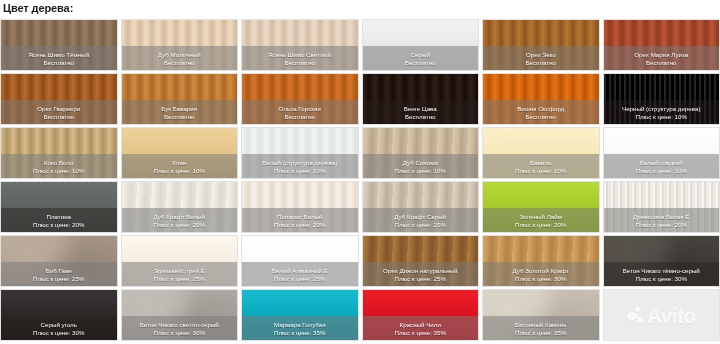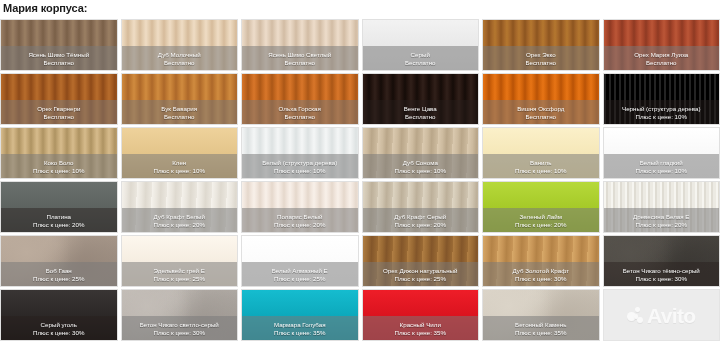--- a/index.html
+++ b/index.html
@@ -67,21 +67,21 @@
     font-size:21px;font-weight:bold;color:#fbfbfb;
     letter-spacing:-0.6px;line-height:21px;
     text-shadow:0 1px 1px rgba(0,0,0,0.07);
   }
 </style>
 </head>
 <body>
 
 <div id="page">
 
-  <div class="page-title">Мария корпуса:</div>
+  <div class="page-title">Цвет дерева:</div>
 
   <div class="swatch-grid" id="swatch-grid">
       <div class="swatch">
         <div class="swatch-fill" style="background: repeating-linear-gradient(90deg, rgb(154, 127, 99) 0px, rgb(138, 111, 87) 3px, rgb(122, 96, 72) 6px, rgb(138, 111, 87) 9px, rgb(154, 127, 99) 12px), linear-gradient(rgba(255, 255, 255, 0.14), rgba(0, 0, 0, 0.14)) rgb(138, 111, 87); background-blend-mode: normal, overlay;"></div>
         <div class="swatch-caption">
           <div class="swatch-name">Ясень Шимо Тёмный</div>
           <div class="swatch-price">Бесплатно</div>
         </div>
       </div>
       <div class="swatch">

